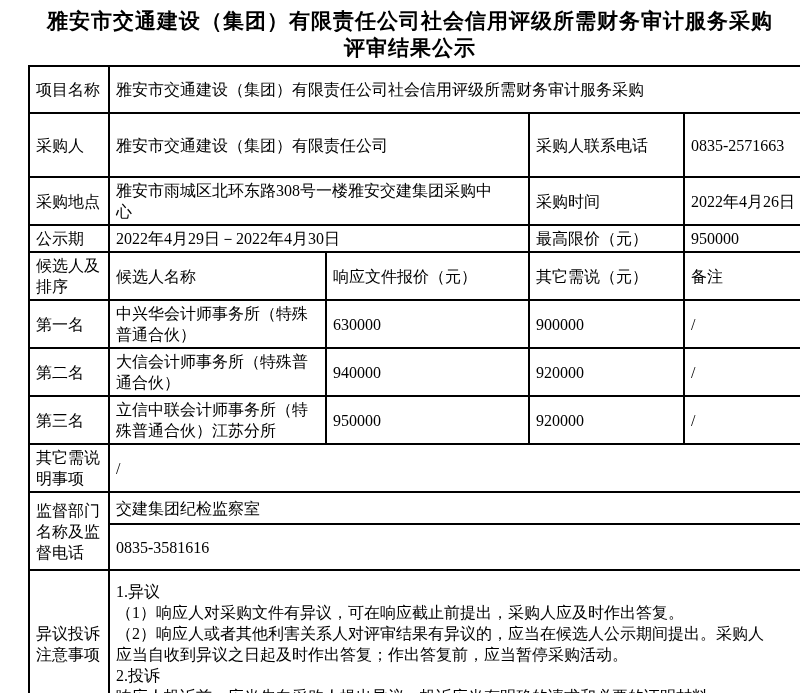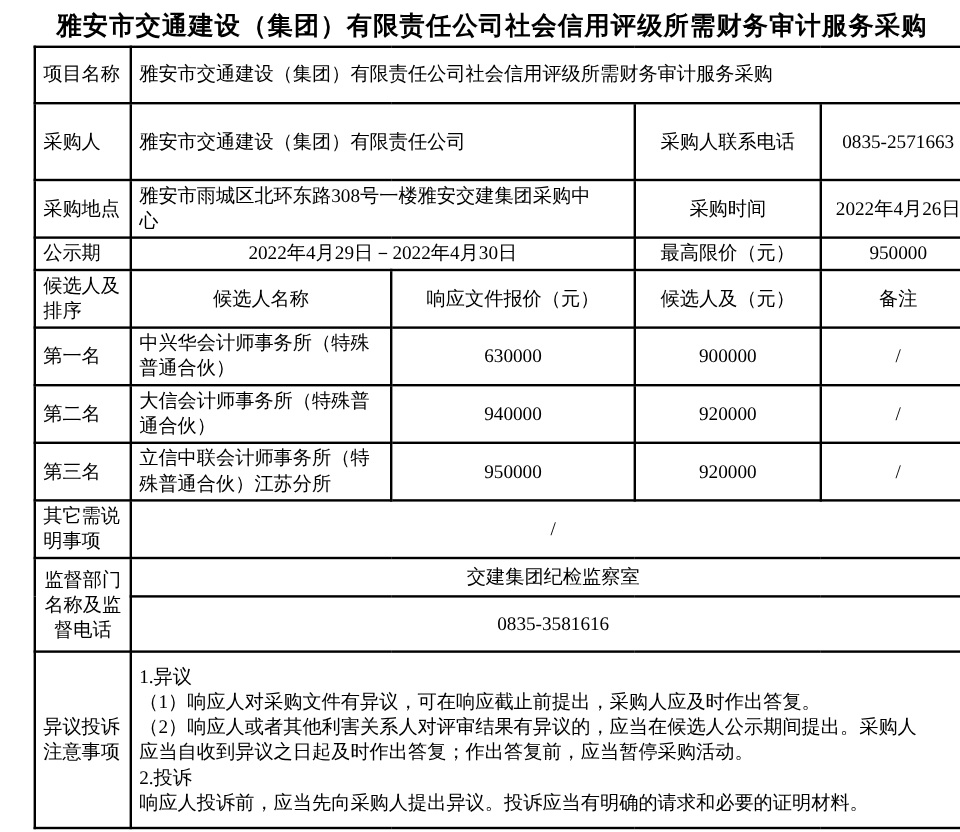--- a/index.html
+++ b/index.html
@@ -25,31 +25,32 @@
     margin: 3px 8px 0 8px;
   }
   table.doc td {
     border: 2px solid #000000;
     font-size: 16px;
     line-height: 21px;
     padding: 2px 6px;
     vertical-align: middle;
     overflow: hidden;
   }
-  td.c { text-align: center; }
+  td.c { }
   td.pre { white-space: pre-line; }
   td.obj { line-height: 22px; padding-left: 7px; }
 </style>
 </head>
 <body>
 
 <div class="page">
 
   <div class="title">
     <div>雅安市交通建设（集团）有限责任公司社会信用评级所需财务审计服务采购</div>
+    <div>评审结果公示</div>
   </div>
 
   <table class="doc">
     <colgroup>
       <col style="width:80px">
       <col style="width:217px">
       <col style="width:203px">
       <col style="width:155px">
       <col style="width:129px">
     </colgroup>
@@ -80,21 +81,21 @@
       <td colspan="2" class="c">2022年4月29日－2022年4月30日</td>
       <td class="c">最高限价（元）</td>
       <td class="c">950000</td>
     </tr>
 
     <tr style="height:40px">
       <td class="pre">候选人及
 排序</td>
       <td class="c">候选人名称</td>
       <td class="c">响应文件报价（元）</td>
-      <td class="c">候选人及（元）</td>
+      <td class="c">其它需说（元）</td>
       <td class="c">备注</td>
     </tr>
 
     <tr style="height:45px">
       <td>第一名</td>
       <td class="pre">中兴华会计师事务所（特殊
 普通合伙）</td>
       <td class="c">630000</td>
       <td class="c">900000</td>
       <td class="c">/</td>

